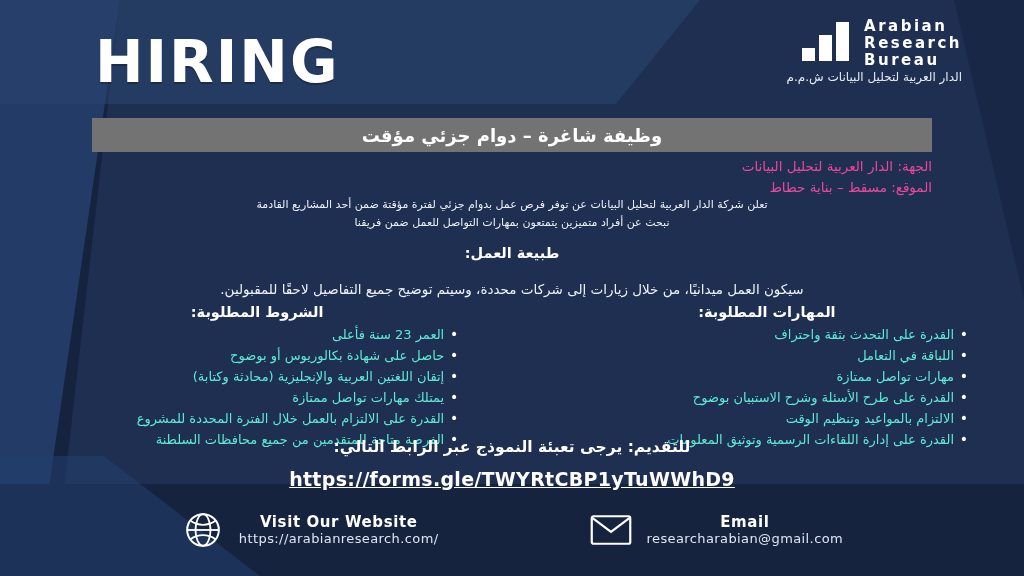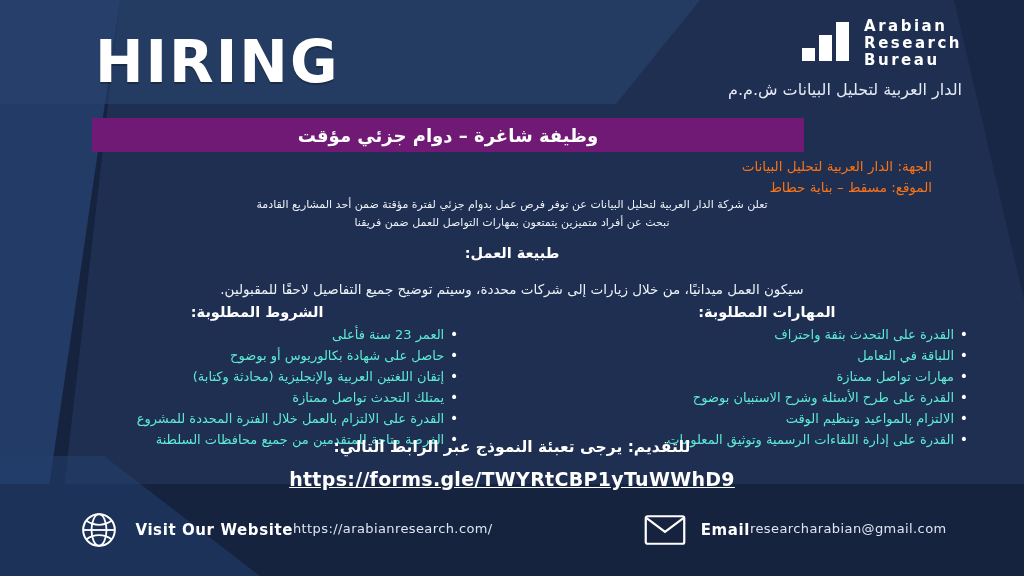--- a/index.html
+++ b/index.html
@@ -106,51 +106,51 @@
   .logo-words span {
     font-size: 15px;
     font-weight: 700;
     letter-spacing: 2.5px;
     color: #ffffff;
     direction: ltr;
     text-align: left;
   }
   .logo-ar {
     position: absolute;
-    right: 62px; top: 80px;
-    font-size: 16px;
+    right: 62px; top: 70px;
+    font-size: 12px;
     color: #e6ebf4;
     letter-spacing: .2px;
     direction: rtl;
   }
 
   
   .title-bar {
     position: absolute;
     left: 92px; top: 118px;
-    width: 712px; height: 34px;
-    background: #701a75;
+    width: 840px; height: 34px;
+    background: #737373;
     display: flex;
     align-items: center;
     justify-content: center;
   }
   .title-bar span {
     font-size: 18px;
     font-weight: 700;
     color: #ffffff;
   }
 
   
   .meta {
     position: absolute;
     right: 92px; top: 156px;
     text-align: right;
     line-height: 1.55;
     font-size: 13.5px;
-    color: #f97316;
+    color: #ec4899;
   }
 
   
   .intro {
     position: absolute;
     left: 0; right: 0; top: 196px;
     text-align: center;
     line-height: 1.6;
     font-size: 11px;
     color: #eef2f8;
@@ -252,23 +252,23 @@
     gap: 150px;
     direction: ltr;
   }
   .fitem {
     display: flex;
     align-items: center;
     gap: 14px;
   }
   .fitem .txt {
     display: flex;
-    flex-direction: row;
+    flex-direction: column;
     line-height: 1.25;
-    text-align: right;
+    text-align: center;
   }
   .fitem .lbl {
     font-size: 15px;
     font-weight: 700;
     color: #ffffff;
     letter-spacing: .6px;
   }
   .fitem .val {
     font-size: 13px;
     color: #dfe6f1;
@@ -336,21 +336,21 @@
         <li>القدرة على إدارة اللقاءات الرسمية وتوثيق المعلومات</li>
       </ul>
     </div>
 
     <div class="col">
       <h3>الشروط المطلوبة:</h3>
       <ul>
         <li>العمر 23 سنة فأعلى</li>
         <li>حاصل على شهادة بكالوريوس أو بوضوح</li>
         <li>إتقان اللغتين العربية والإنجليزية (محادثة وكتابة)</li>
-        <li>يمتلك التحدث تواصل ممتازة</li>
+        <li>يمتلك مهارات تواصل ممتازة</li>
         <li>القدرة على الالتزام بالعمل خلال الفترة المحددة للمشروع</li>
         <li>الفرصة متاحة للمتقدمين من جميع محافظات السلطنة</li>
       </ul>
     </div>
 
   </div>
 
   <div class="apply">للتقديم: يرجى تعبئة النموذج عبر الرابط التالي:</div>
   <div class="link">
     <a href="#">https://forms.gle/TWYRtCBP1yTuWWhD9</a>

